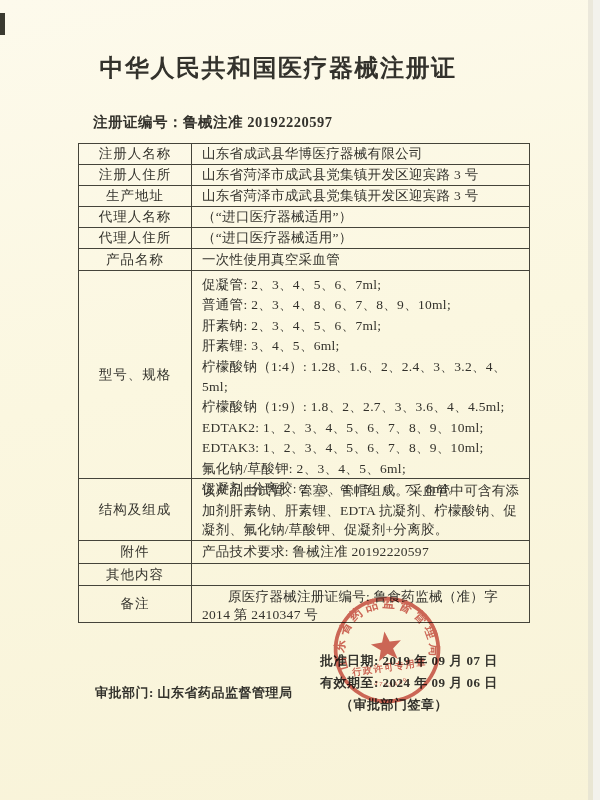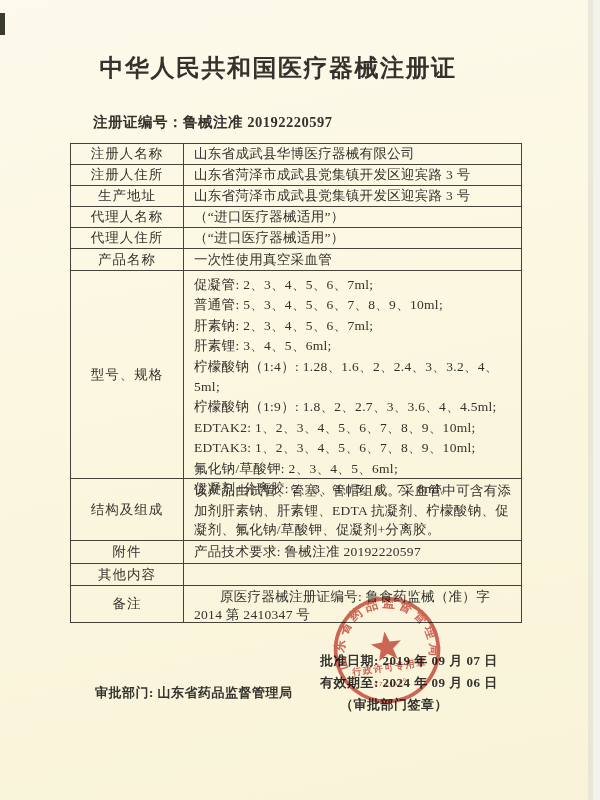--- a/index.html
+++ b/index.html
@@ -20,21 +20,21 @@
   .title {
     position:absolute; top:52px; left:0; width:556px;
     text-align:center; font-size:24px; font-weight:bold; letter-spacing:1.5px;
   }
   .cert-line {
     position:absolute; left:93px; top:113px;
     font-size:14.5px; font-weight:bold; letter-spacing:.5px;
   }
 
   .cert-table {
-    position:absolute; left:70px; top:143px; width:452px;
+    position:absolute; left:78px; top:143px; width:452px;
     border:1.5px solid #45443a; font-size:13.5px;
   }
   .row { display:flex; border-bottom:1px solid #45443a; }
   .row:last-child { border-bottom:none; }
   .cell.label {
     width:113px; flex:0 0 113px;
     border-right:1px solid #45443a;
     display:flex; align-items:center; justify-content:center;
     text-align:center; letter-spacing:1px;
   }
@@ -104,21 +104,21 @@
 
     <div class="row" style="height:22px">
       <div class="cell label">产品名称</div>
       <div class="cell value">一次性使用真空采血管</div>
     </div>
 
     <div class="row" style="height:208px">
       <div class="cell label">型号、规格</div>
       <div class="cell value block spec-lines">
         <div>促凝管: 2、3、4、5、6、7ml;</div>
-        <div>普通管: 5、3、4、5、6、7、8、9、10ml;</div>
+        <div>普通管: 2、3、4、8、6、7、8、9、10ml;</div>
         <div>肝素钠: 2、3、4、5、6、7ml;</div>
         <div>肝素锂: 3、4、5、6ml;</div>
         <div>柠檬酸钠（1:4）: 1.28、1.6、2、2.4、3、3.2、4、5ml;</div>
         <div>柠檬酸钠（1:9）: 1.8、2、2.7、3、3.6、4、4.5ml;</div>
         <div>EDTAK2: 1、2、3、4、5、6、7、8、9、10ml;</div>
         <div>EDTAK3:  1、2、3、4、5、6、7、8、9、10ml;</div>
         <div>氟化钠/草酸钾: 2、3、4、5、6ml;</div>
         <div>促凝剂+分离胶: 2、3、4、5、6、7、8ml。</div>
       </div>
     </div>

